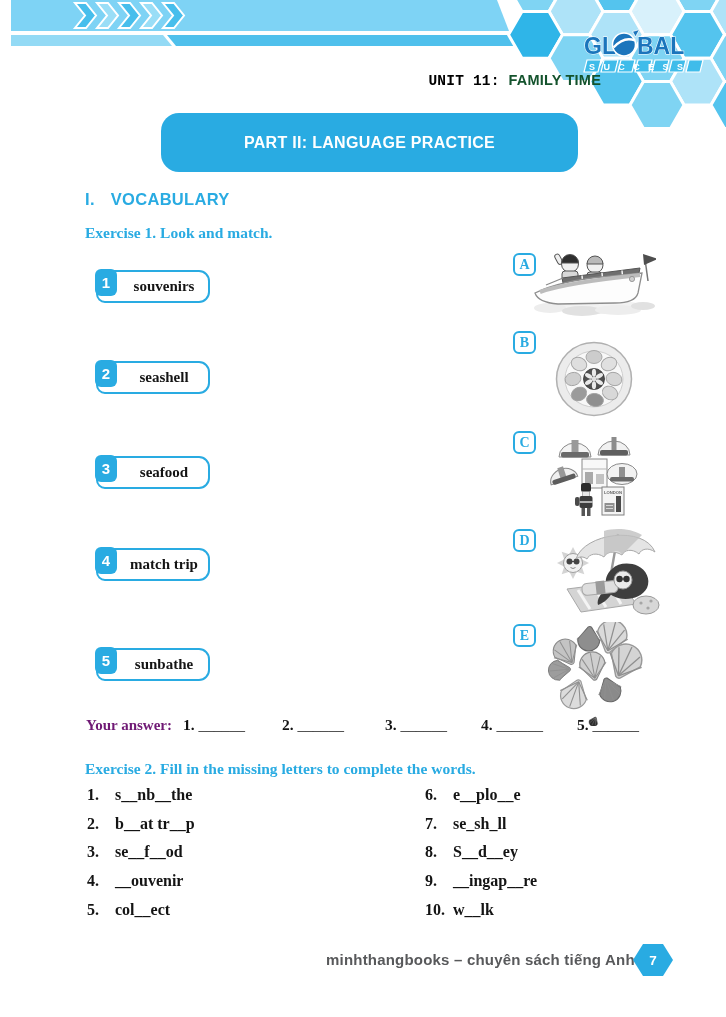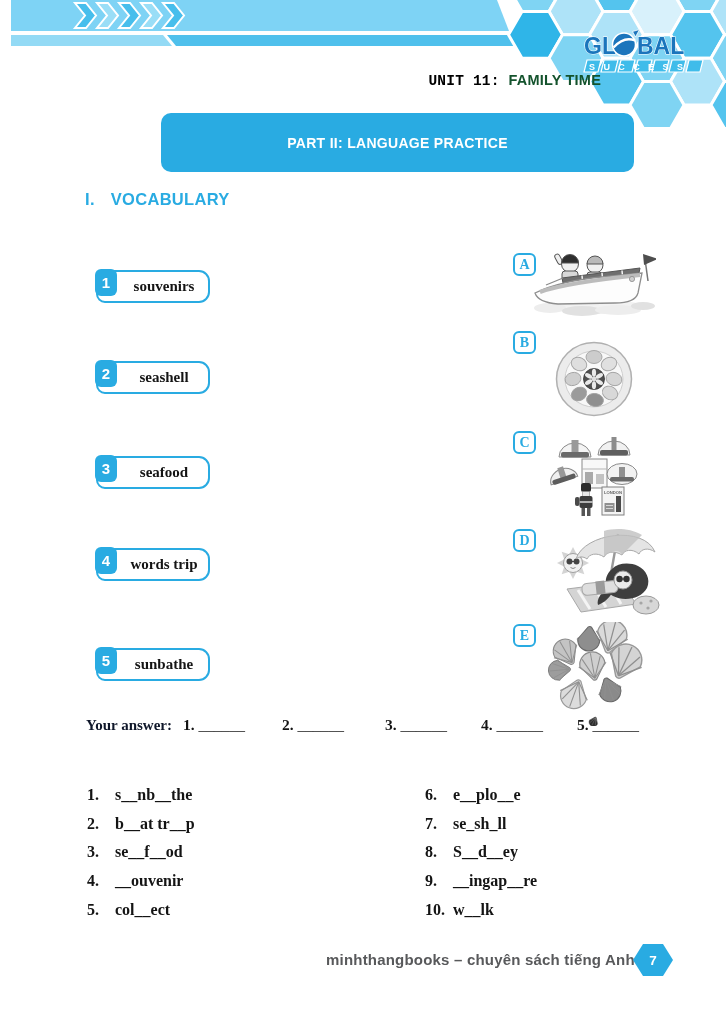--- a/index.html
+++ b/index.html
@@ -8,24 +8,24 @@
 
   
   .header-deco { position:absolute; left:0; top:0; }
   .logo-wrap { position:absolute; left:572px; top:28px; width:126px; height:48px; }
   .unit-line { position:absolute; left:0; top:72px; width:590px; text-align:right;
                font-weight:800; font-size:14.5px; letter-spacing:.2px; white-space:pre; }
   .unit-line .u-label { color:#000000;font-family:Liberation Mono, monospace; }
   .unit-line .u-title { color:#14532d; }
 
   
-  .banner { position:absolute; left:150px; top:113px; width:473px; height:59px;
-            background:#29abe2; border-radius:10px; color:#fff; display:flex;
+  .banner { position:absolute; left:150px; top:113px; width:417px; height:59px;
+            background:#29abe2; border-radius:18px; color:#fff; display:flex;
             flex-direction:column; align-items:center; justify-content:center;
-            font-weight:800; font-size:14px; line-height:24px; letter-spacing:.3px; }
+            font-weight:800; font-size:16px; line-height:24px; letter-spacing:.3px; }
 
   .section-title { position:absolute; left:74px; top:190px; color:#29abe2;
                    font-weight:800; font-size:16.5px; letter-spacing:.3px; display:flex; gap:16px; }
 
   .ex-title { position:absolute; left:74px; color:#29abe2;
               font-family:"Liberation Serif", serif; font-weight:700; font-size:15.5px; }
 
   
   .word-box { position:absolute; left:85px; width:110px; height:29px; background:#fff;
               border:2.5px solid #29abe2; border-radius:9px 11px 11px 9px; }
@@ -38,21 +38,21 @@
                 font-family:"Liberation Serif", serif; font-weight:700; font-size:15px; }
 
   
   .pic-letter { position:absolute; left:502px; width:19px; height:19px; background:#fff;
                 border:2.5px solid #29abe2; border-radius:6px; color:#29abe2; display:flex;
                 align-items:center; justify-content:center;
                 font-family:"Liberation Serif", serif; font-weight:700; font-size:14px; }
   .pic { position:absolute; }
 
   
-  .answer-label { position:absolute; left:75px; top:717px; color:#0f172a;
+  .answer-label { position:absolute; left:75px; top:717px; color:#701a75;
                   font-family:"Liberation Serif", serif; font-weight:700; font-size:15px; }
   .ans { position:absolute; top:716px; font-family:"Liberation Serif", serif;
          font-size:15.5px; color:#141414; white-space:pre;text-align:right; }
   .ans .n { font-weight:700; }
 
   
   .ex2-col { position:absolute; top:781px; }
   .ex2-row { height:28.6px; display:flex; align-items:center;
              font-family:"Liberation Serif", serif; font-weight:700; font-size:16px; color:#141414; }
   .ex2-num { width:28px; }
@@ -127,36 +127,37 @@
 
   <div class="banner">
     <div>PART II: LANGUAGE PRACTICE</div>
   </div>
 
   <div class="section-title">
     <span>I.</span>
     <span>VOCABULARY</span>
   </div>
 
+  <div class="ex-title" style="top:224px">Exercise 1. Look and match.</div>
 
   <div class="word-box" style="top:270px">
     <span class="word-badge">1</span>
     <span class="word-label">souvenirs</span>
   </div>
   <div class="word-box" style="top:361px">
     <span class="word-badge">2</span>
     <span class="word-label">seashell</span>
   </div>
   <div class="word-box" style="top:456px">
     <span class="word-badge">3</span>
     <span class="word-label">seafood</span>
   </div>
   <div class="word-box" style="top:548px">
     <span class="word-badge">4</span>
-    <span class="word-label">words trip</span>
+    <span class="word-label">match trip</span>
   </div>
   <div class="word-box" style="top:648px">
     <span class="word-badge">5</span>
     <span class="word-label">sunbathe</span>
   </div>
 
   <div class="pic-letter" style="top:253px">A</div>
   <div class="pic-letter" style="top:331px">B</div>
   <div class="pic-letter" style="top:431px">C</div>
   <div class="pic-letter" style="top:529px">D</div>
@@ -322,20 +323,21 @@
     <use href="#sh" transform="translate(49,99) rotate(205) scale(0.4)" fill="#2e2e2e" stroke="#222"></use>
   </svg>
 
   <div class="answer-label">Your answer:</div>
   <span class="ans" style="left:172px"><span class="n">1. </span><span>______</span></span>
   <span class="ans" style="left:271px"><span class="n">2. </span><span>______</span></span>
   <span class="ans" style="left:374px"><span class="n">3. </span><span>______</span></span>
   <span class="ans" style="left:470px"><span class="n">4. </span><span>______</span></span>
   <span class="ans" style="left:566px"><span class="n">5. </span><span>______</span></span>
 
+  <div class="ex-title" style="top:760px">Exercise 2. Fill in the missing letters to complete the words.</div>
 
   <div class="ex2-col left">
     <div class="ex2-row">
         <span class="ex2-num">1.</span>
         <span>s__nb__the</span>
       </div>
     <div class="ex2-row">
         <span class="ex2-num">2.</span>
         <span>b__at tr__p</span>
       </div>

